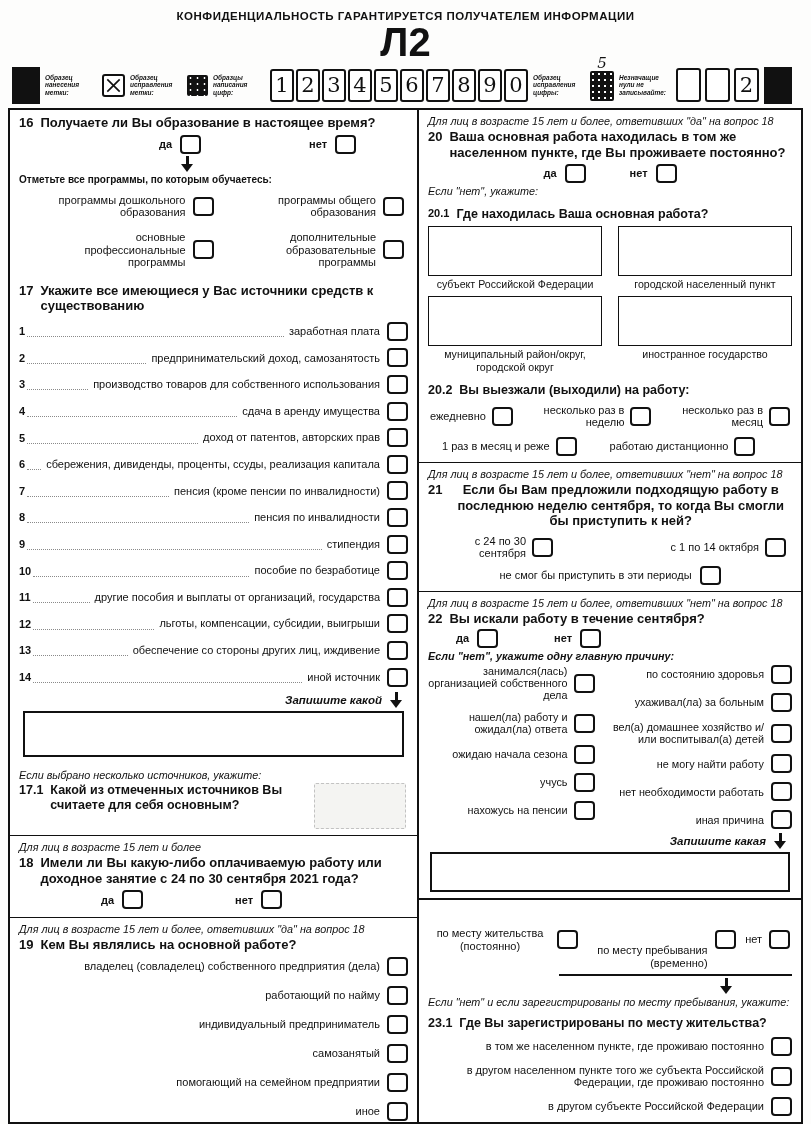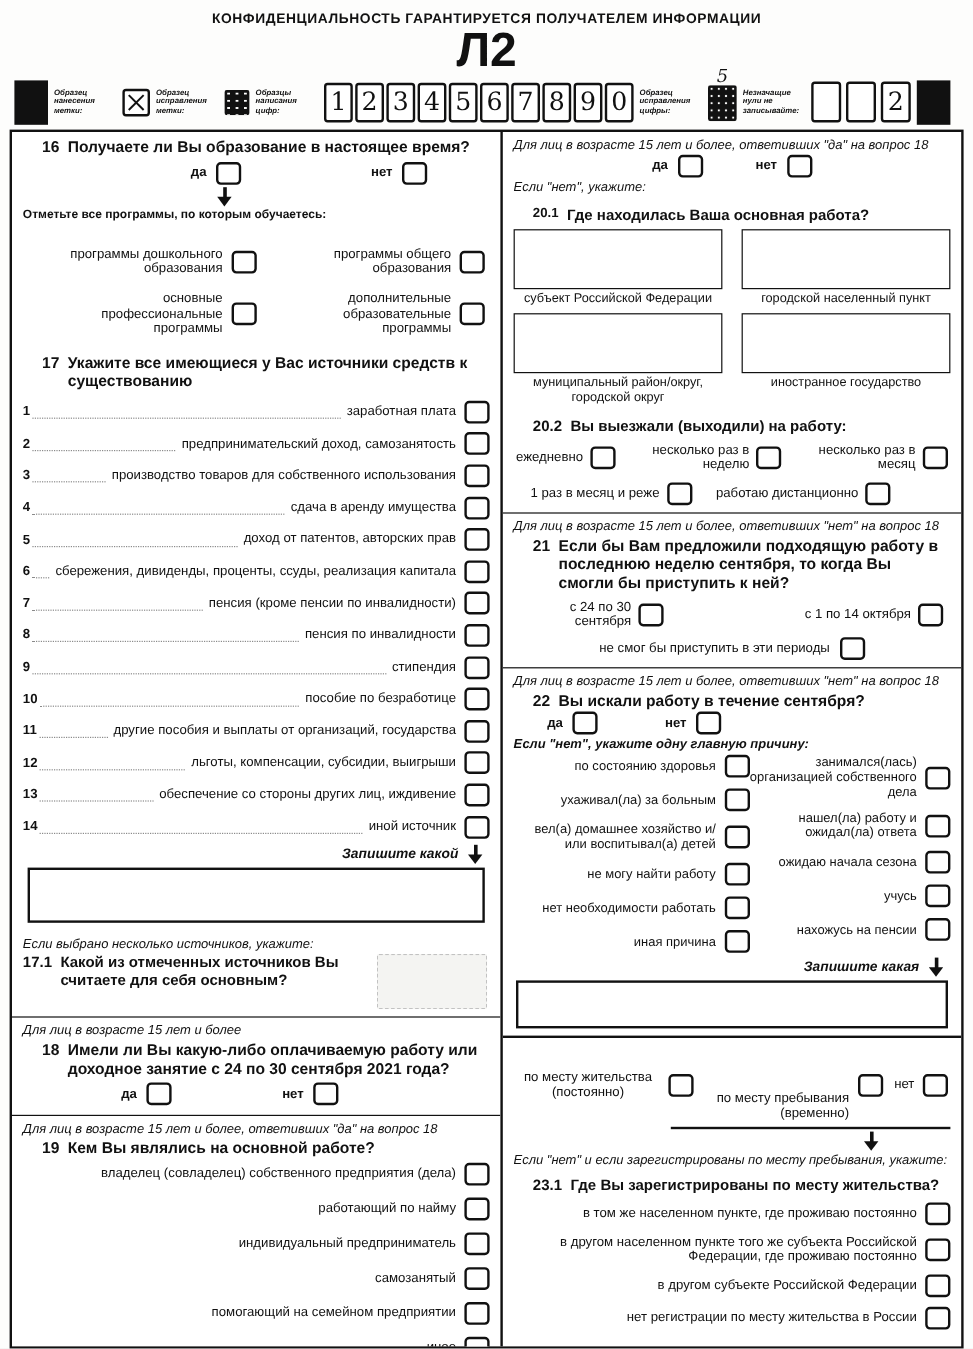--- a/index.html
+++ b/index.html
@@ -38,36 +38,36 @@
                 border:2px solid #111; display:flex; background:#fff; }
   .col { overflow:hidden; }
   .col-left  { width:409px; border-right:2px solid #111; }
   .col-right { flex:1; }
 
   .section { padding:5px 9px 6px; }
   .rule-top { border-top:1.5px solid #111; }
   .rule-top-heavy { border-top:2.5px solid #111; }
 
   .precond { font-size:10.8px; font-style:italic; margin-bottom:2px; }
-  .qtitle { display:flex; align-items:flex-start; margin-bottom:4px;margin-left:16px; }
+  .qtitle { display:flex; align-items:flex-start; margin-bottom:4px; }
   .qnum { font-size:13px; font-weight:bold; margin-right:7px; flex:none; }
   .qtext { font-size:13px; font-weight:bold; line-height:1.2; }
 
   .cb { width:21px; height:19px; border:2px solid #111; border-radius:4px; background:#fff; flex:none; display:inline-block; }
   .lbl { font-size:11px; line-height:1.15; }
 
   .yesno { display:flex; align-items:center; margin:4px 0 2px; }
   .yesno .lbl { font-weight:bold; margin-right:8px; }
 
   .arrow { display:inline-block; position:relative; width:12px; height:16px; flex:none; }
   .arrow::before { content:""; position:absolute; left:4.5px; top:0; width:3px; height:9px; background:#111; }
   .arrow::after  { content:""; position:absolute; left:0; top:8px; border:6px solid transparent; border-top:8px solid #111; }
 
   
-  .q16-grid { display:grid; grid-template-columns:1fr 1fr; row-gap:12px; margin-top:20px; padding:0 4px; }
+  .q16-grid { display:grid; grid-template-columns:1fr 1fr; row-gap:12px; margin-top:8px; padding:0 4px; }
   .opt-right { display:flex; align-items:center; justify-content:flex-end; gap:7px; }
   .opt-right .lbl { text-align:right; }
   .q16-grid .lbl { max-width:130px; }
 
   
   .src-row { display:flex; align-items:center; height:26.6px; }
   .src-num { font-size:11px; font-weight:bold; flex:none; }
   .leader { flex:1; border-bottom:1.5px dotted #8a8a8a; height:12px; margin:0 5px 0 2px; min-width:8px; }
   .src-row .lbl { margin-right:7px; text-align:right; }
   .write-label { font-size:11.5px; font-style:italic; font-weight:bold; display:flex; justify-content:flex-end;
@@ -85,21 +85,21 @@
 
   
   .fieldgrid { display:grid; grid-template-columns:1fr 1fr; column-gap:16px; row-gap:2px; margin-top:4px; }
   .fieldbox { border:1.8px solid #111; height:50px; background:#fff; }
   .caption { font-size:10.6px; text-align:center; line-height:1.15; padding-bottom:4px; }
 
   
   .freq-row { display:flex; align-items:center; justify-content:space-between; margin-top:6px; padding:0 2px; }
   .freq-item { display:flex; align-items:center; gap:6px; }
   .freq-item .lbl { text-align:right; max-width:92px; }
-  .freq-row2 { display:flex; align-items:center; gap:6px; margin-top:8px; padding-left:14px; }
+  .freq-row2 { display:flex; align-items:center; gap:19px; margin-top:8px; padding-left:14px; }
   .freq-row2 .freq-item .lbl { max-width:none; }
 
   
   .reasons { display:flex; margin-top:3px; }
   .reasons .rcol { display:flex; flex-direction:column; gap:9px; }
   .rcol-l { width:46%; }
   .rcol-r { width:54%; }
   .reasons .opt-right .lbl { max-width:150px; font-size:10.8px; }
 
   
@@ -358,20 +358,24 @@
             <span class="cb"></span>
           </div>
         </div>
       </div>
     </div>
 
     <div class="col col-right">
 
       <div class="section">
         <div class="precond">Для лиц в возрасте 15 лет и более, ответивших "да" на вопрос 18</div>
+        <div class="qtitle">
+          <span class="qnum">20</span>
+          <span class="qtext">Ваша основная работа находилась в том же населенном пункте, где Вы проживаете постоянно?</span>
+        </div>
         <div class="yesno" style="justify-content:center; gap:44px; margin-top:0;">
           <span style="display:flex;align-items:center;">
             <span class="lbl" style="font-weight:bold;margin-right:8px;">да</span>
             <span class="cb"></span>
           </span>
           <span style="display:flex;align-items:center;">
             <span class="lbl" style="font-weight:bold;margin-right:8px;">нет</span>
             <span class="cb"></span>
           </span>
         </div>
@@ -421,21 +425,21 @@
           </span>
           <span class="freq-item" style="margin-left:14px;">
             <span class="lbl">работаю дистанционно</span>
             <span class="cb"></span>
           </span>
         </div>
       </div>
 
       <div class="section rule-top">
         <div class="precond">Для лиц в возрасте 15 лет и более, ответивших "нет" на вопрос 18</div>
-        <div class="qtitle" style="margin-bottom:0;">
+        <div class="qtitle" style="margin-bottom:0;text-align:center;">
           <span class="qnum">21</span>
           <span class="qtext">Если бы Вам предложили подходящую работу в последнюю неделю сентября, то когда Вы смогли бы приступить к ней?</span>
         </div>
         <div class="q21-row">
           <span class="freq-item">
             <span class="lbl">с 24 по 30 сентября</span>
             <span class="cb"></span>
           </span>
           <span class="freq-item">
             <span class="lbl">с 1 по 14 октября</span>
@@ -459,20 +463,42 @@
             <span class="lbl" style="margin-right:8px;">да</span>
             <span class="cb"></span>
           </span>
           <span style="display:flex;align-items:center;">
             <span class="lbl" style="margin-right:8px;">нет</span>
             <span class="cb"></span>
           </span>
         </div>
         <div class="precond" style="font-weight:bold;">Если "нет", укажите одну главную причину:</div>
         <div class="reasons">
+          <div class="rcol rcol-l">
+            <div class="opt-right">
+              <span class="lbl">занимался(лась) организацией собственного дела</span>
+              <span class="cb"></span>
+            </div>
+            <div class="opt-right">
+              <span class="lbl">нашел(ла) работу и ожидал(ла) ответа</span>
+              <span class="cb"></span>
+            </div>
+            <div class="opt-right">
+              <span class="lbl">ожидаю начала сезона</span>
+              <span class="cb"></span>
+            </div>
+            <div class="opt-right">
+              <span class="lbl">учусь</span>
+              <span class="cb"></span>
+            </div>
+            <div class="opt-right">
+              <span class="lbl">нахожусь на пенсии</span>
+              <span class="cb"></span>
+            </div>
+          </div>
           <div class="rcol rcol-r">
             <div class="opt-right">
               <span class="lbl">по состоянию здоровья</span>
               <span class="cb"></span>
             </div>
             <div class="opt-right">
               <span class="lbl">ухаживал(ла) за больным</span>
               <span class="cb"></span>
             </div>
             <div class="opt-right">
@@ -482,42 +508,20 @@
             <div class="opt-right">
               <span class="lbl">не могу найти работу</span>
               <span class="cb"></span>
             </div>
             <div class="opt-right">
               <span class="lbl">нет необходимости работать</span>
               <span class="cb"></span>
             </div>
             <div class="opt-right">
               <span class="lbl">иная причина</span>
-              <span class="cb"></span>
-            </div>
-          </div>
-          <div class="rcol rcol-l">
-            <div class="opt-right">
-              <span class="lbl">занимался(лась) организацией собственного дела</span>
-              <span class="cb"></span>
-            </div>
-            <div class="opt-right">
-              <span class="lbl">нашел(ла) работу и ожидал(ла) ответа</span>
-              <span class="cb"></span>
-            </div>
-            <div class="opt-right">
-              <span class="lbl">ожидаю начала сезона</span>
-              <span class="cb"></span>
-            </div>
-            <div class="opt-right">
-              <span class="lbl">учусь</span>
-              <span class="cb"></span>
-            </div>
-            <div class="opt-right">
-              <span class="lbl">нахожусь на пенсии</span>
               <span class="cb"></span>
             </div>
           </div>
         </div>
         <div class="write-label" style="margin-top:4px;">
           <span>Запишите какая</span>
           <span class="arrow"></span>
         </div>
         <div class="writebox" style="height:40px; margin:0 2px;"></div>
       </div>

